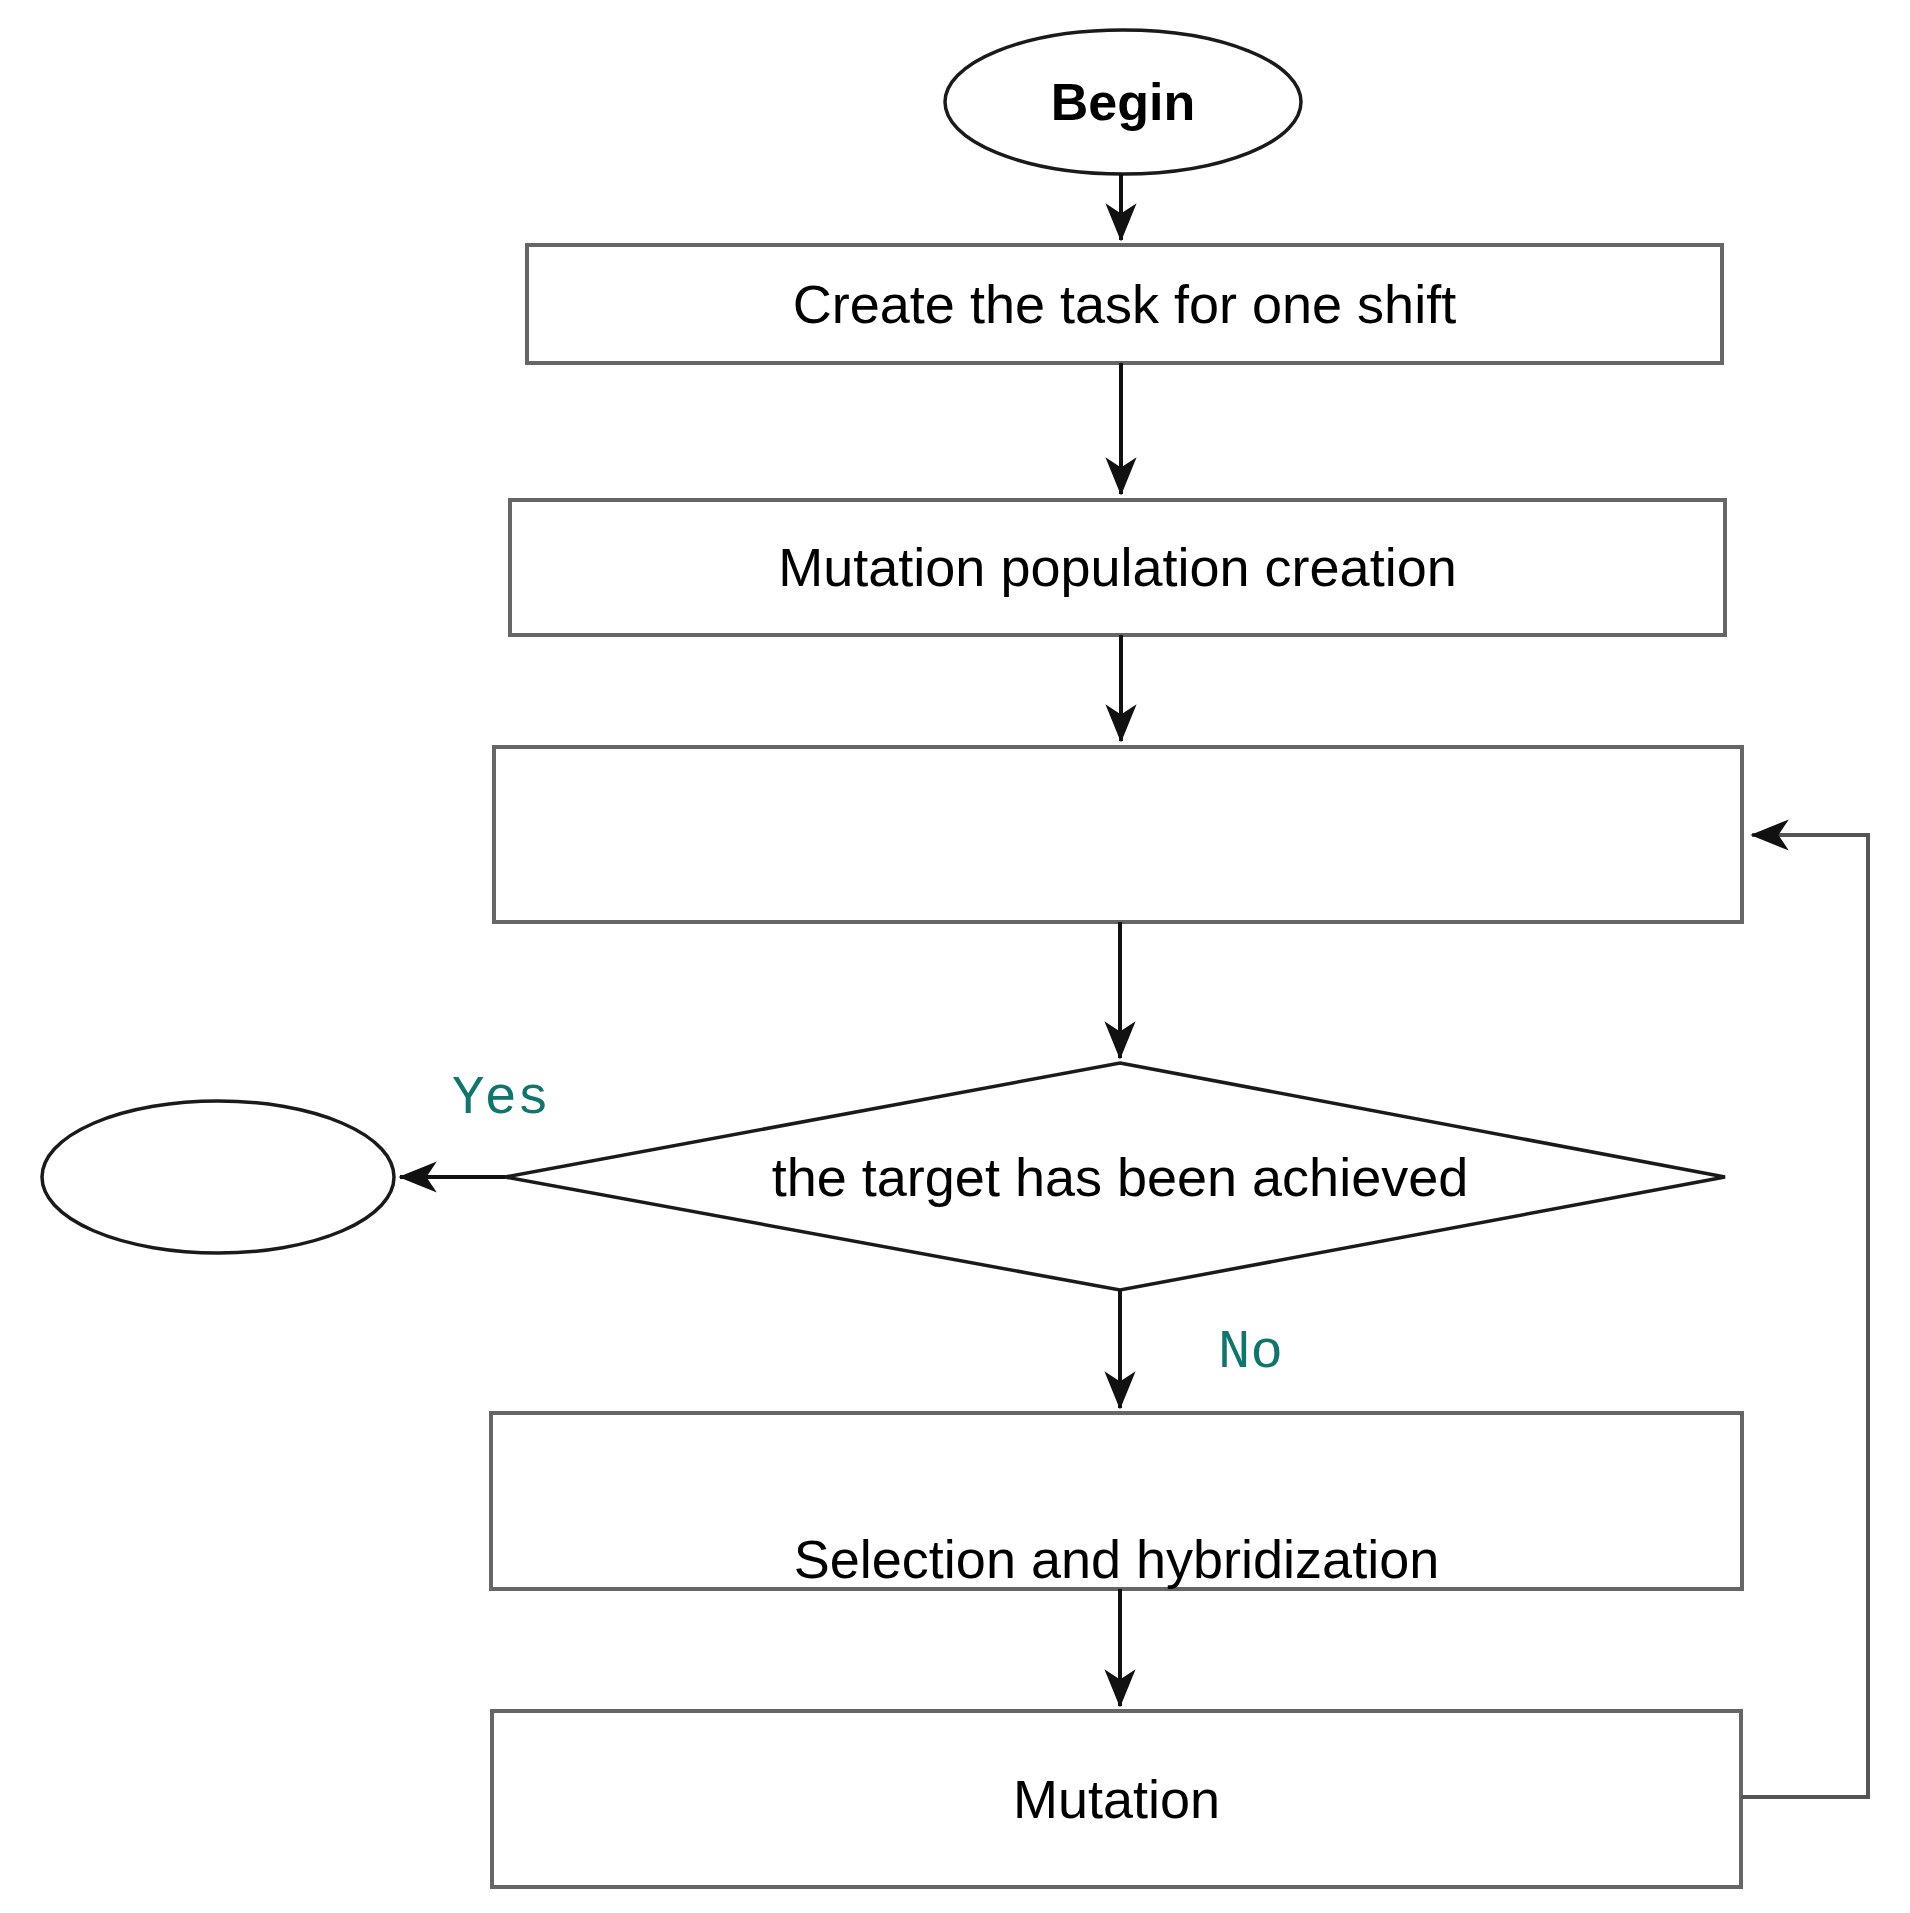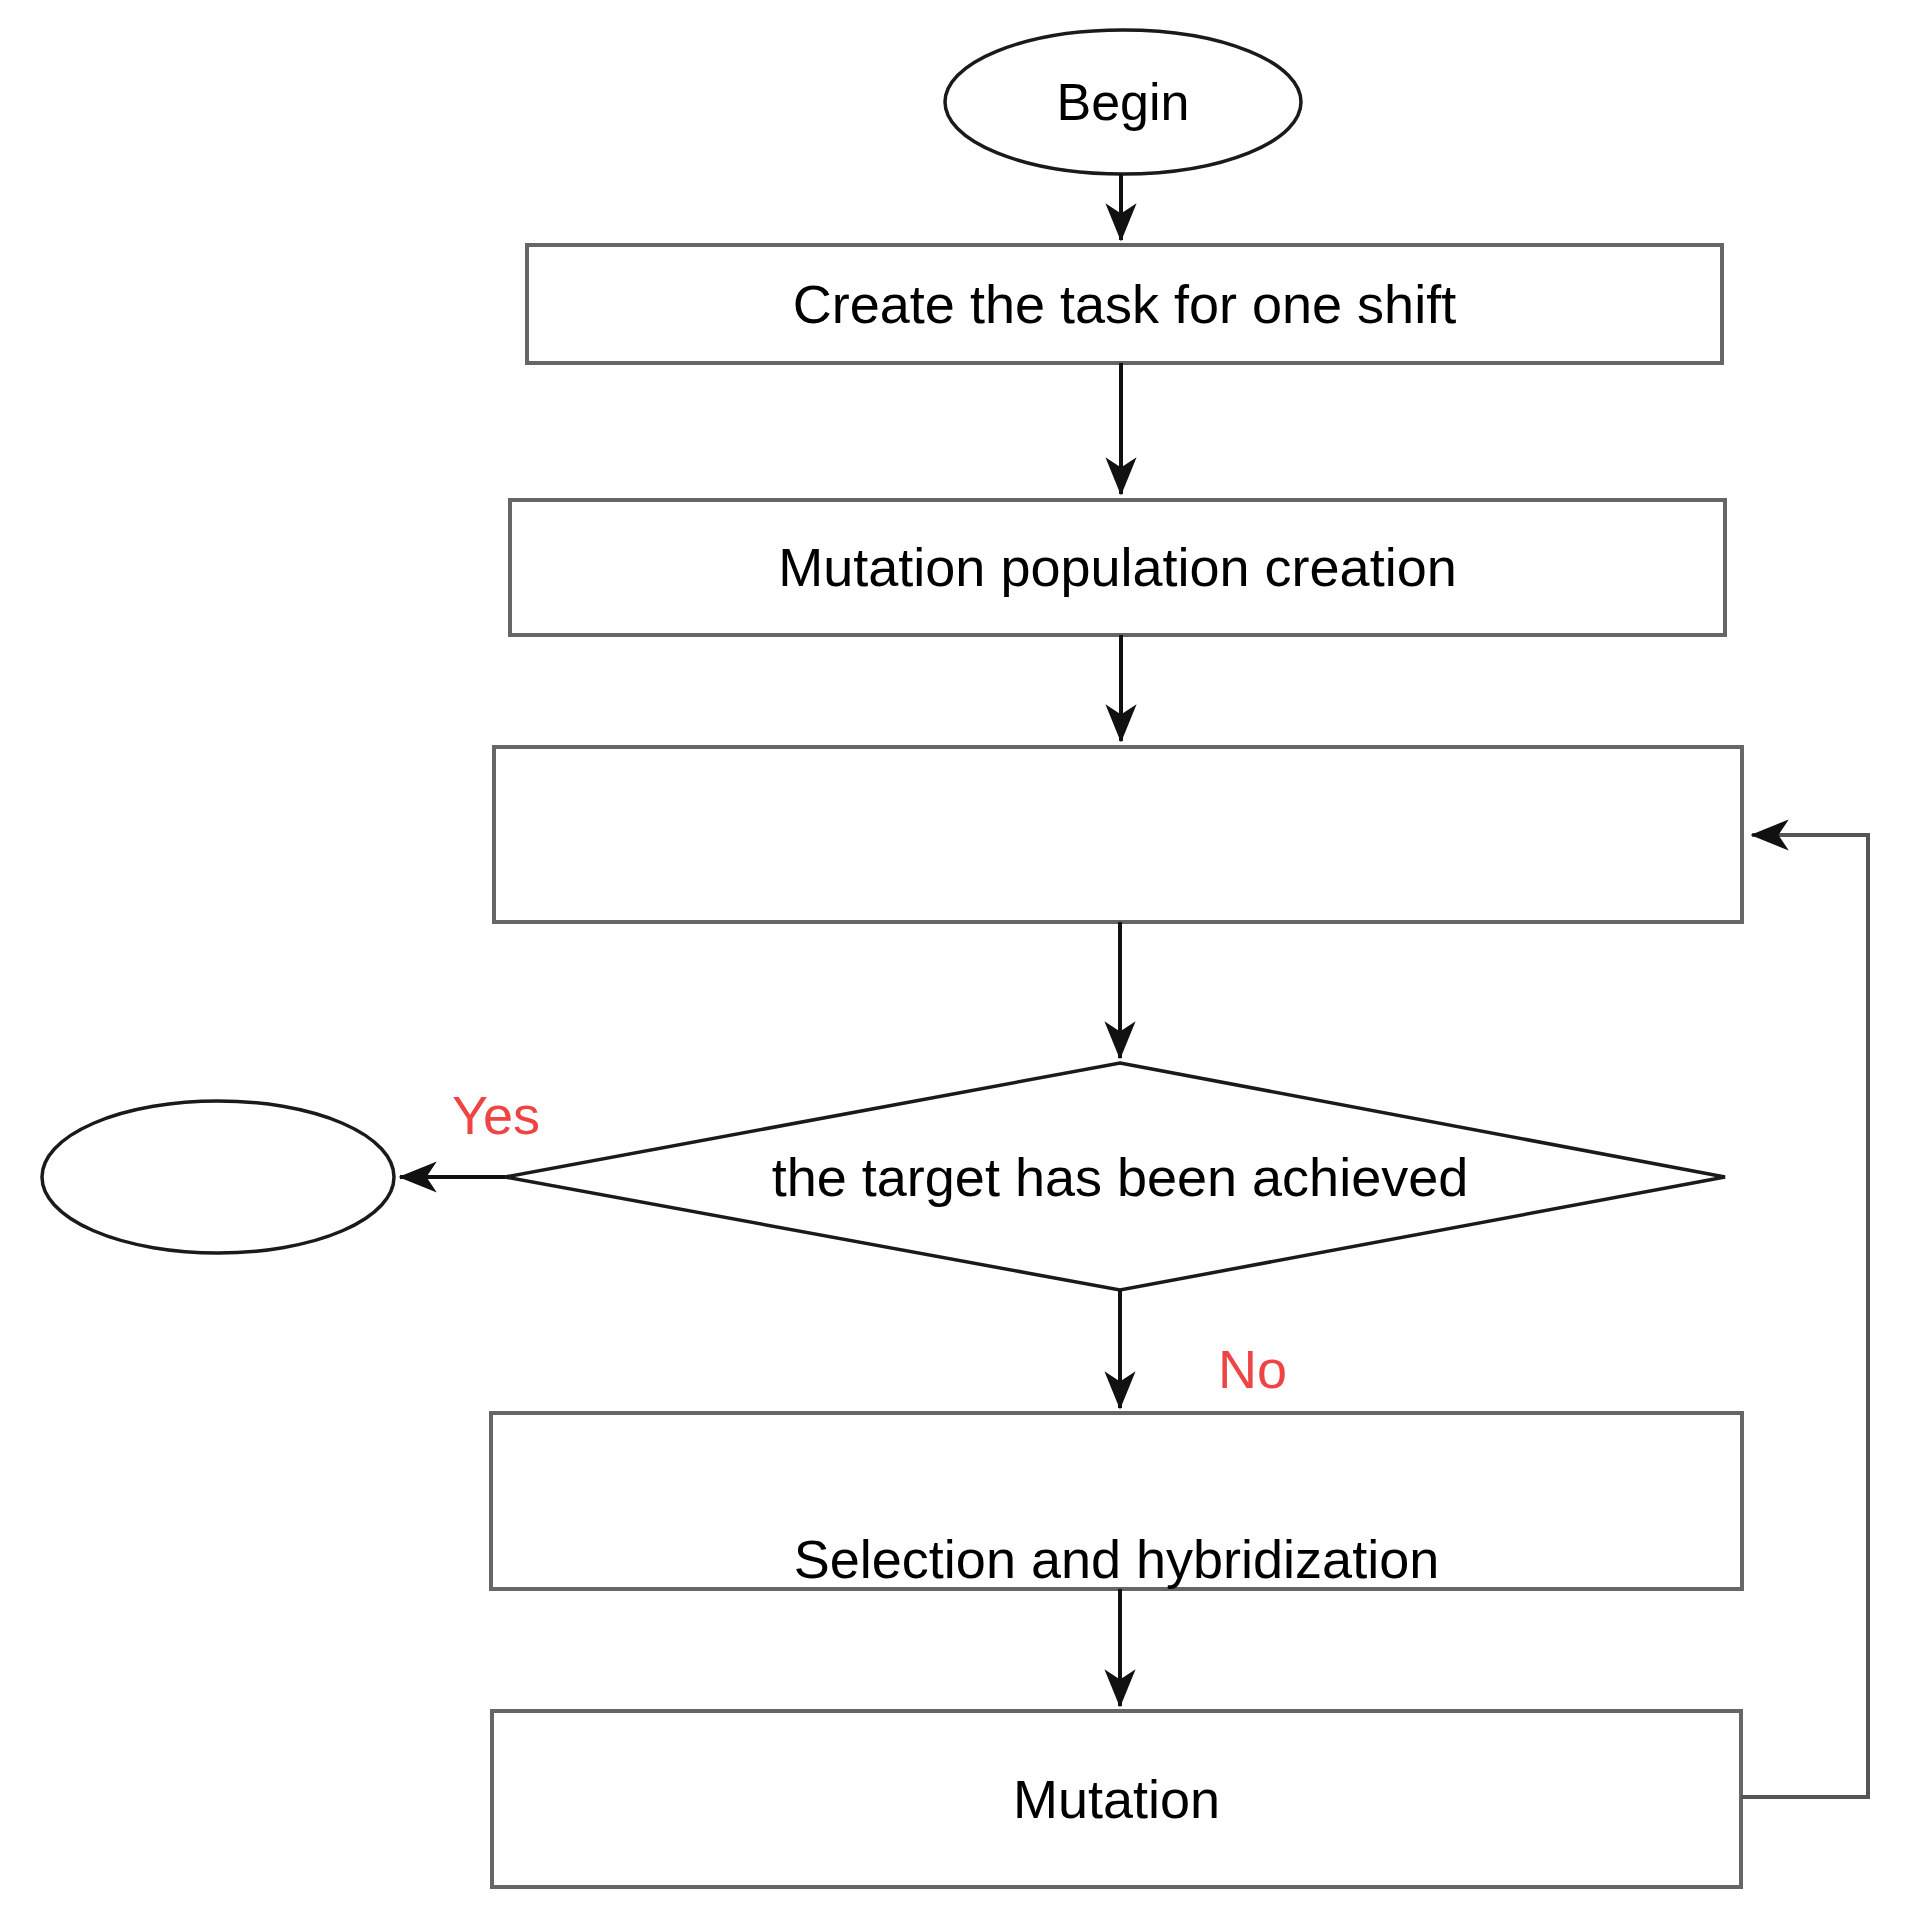--- a/index.html
+++ b/index.html
@@ -30,24 +30,23 @@
     align-items: center;
     justify-content: center;
     text-align: center;
     color: #000000;
     font-family: "Liberation Sans", sans-serif;
     pointer-events: none;
     line-height: 1.12;
   }
   .edge-label {
     position: absolute;
-    color: #ef4444;
-    font-family: Liberation Sans, sans-serif;
+    color: #0f766e;
+    font-family: Liberation Mono, monospace;
     white-space: nowrap;
-    margin-top: 16px;
   }
 </style>
 </head>
 <body>
 
 <div id="flowchart-canvas">
 
   <svg id="flow-svg" viewBox="0 0 1910 1913" xmlns="http://www.w3.org/2000/svg">
     <defs>
       <marker id="arrowhead" markerWidth="11" markerHeight="11" refX="9.2" refY="4.1" orient="auto" markerUnits="strokeWidth">
@@ -81,21 +80,21 @@
 
     <line x1="505" y1="1177" x2="400" y2="1177" stroke="#111111" stroke-width="4" marker-end="url(#arrowhead)"></line>
 
     <line x1="1120" y1="1290" x2="1120" y2="1408" stroke="#111111" stroke-width="4" marker-end="url(#arrowhead)"></line>
 
     <line x1="1120" y1="1589" x2="1120" y2="1706" stroke="#111111" stroke-width="4" marker-end="url(#arrowhead)"></line>
 
     <path d="M1741,1797 L1868,1797 L1868,835 L1752,835" fill="none" stroke="#555555" stroke-width="4" marker-end="url(#arrowhead)"></path>
   </svg>
 
-  <div class="node-label" style="left:945px; top:30px; width:356px; height:144px; font-size:52px;">
+  <div class="node-label" style="left:945px; top:30px; width:356px; height:144px; font-size:52px;font-weight:bold;">
     <span>Begin</span>
   </div>
 
   <div class="node-label" style="left:527px; top:245px; width:1195px; height:118px; font-size:54px;">
     <span>Create the task for one shift</span>
   </div>
 
   <div class="node-label" style="left:510px; top:500px; width:1215px; height:135px; font-size:54px;">
     <span>Mutation population creation</span>
   </div>

